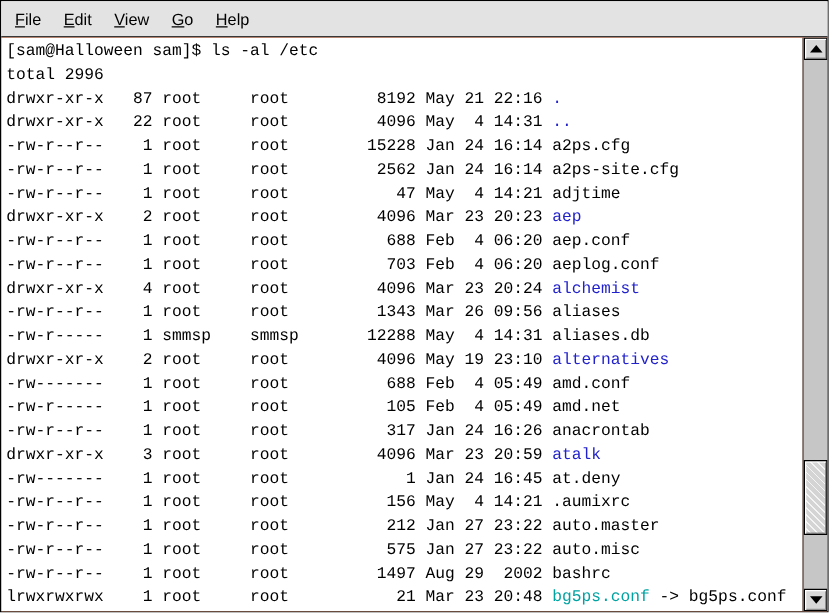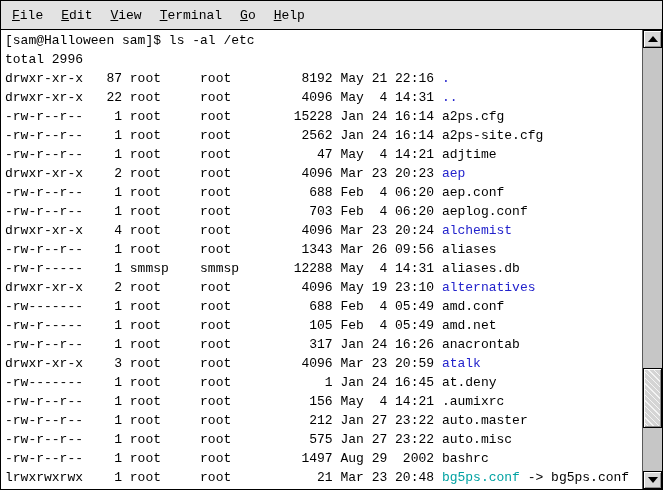--- a/index.html
+++ b/index.html
@@ -18,21 +18,20 @@
     border-bottom:1px solid #000;
     display:flex; align-items:center;
     padding-left:2px;
     font-family:"Liberation Sans", sans-serif;
     font-size:13px; color:#000;
   }
   .menu-item {
     padding:5px 9px;
     cursor:default;
     white-space:nowrap;
-    font-family:Liberation Mono, monospace;
   }
   .menu-item u { text-decoration:underline; }
 
   .content {
     flex:1 1 auto;
     display:flex;
     background:#c2410c;
     overflow:hidden;
   }
 
@@ -90,21 +89,20 @@
 </style>
 </head>
 <body>
 
 <div class="window">
 
   <div class="menubar" id="menubar">
       <div class="menu-item"><u>F</u>ile</div>
       <div class="menu-item"><u>E</u>dit</div>
       <div class="menu-item"><u>V</u>iew</div>
-      <div class="menu-item"><u>T</u>erminal</div>
       <div class="menu-item"><u>G</u>o</div>
       <div class="menu-item"><u>H</u>elp</div>
     </div>
 
   <div class="content">
     <div class="screen" id="screen"><div class="term-line">[sam@Halloween sam]$ ls -al /etc</div><div class="term-line">total 2996</div><div class="term-line"><span>drwxr-xr-x   87 root     root         8192 May 21 22:16 </span><span style="color: rgb(34, 34, 204);">.</span></div><div class="term-line"><span>drwxr-xr-x   22 root     root         4096 May  4 14:31 </span><span style="color: rgb(34, 34, 204);">..</span></div><div class="term-line"><span>-rw-r--r--    1 root     root        15228 Jan 24 16:14 </span><span>a2ps.cfg</span></div><div class="term-line"><span>-rw-r--r--    1 root     root         2562 Jan 24 16:14 </span><span>a2ps-site.cfg</span></div><div class="term-line"><span>-rw-r--r--    1 root     root           47 May  4 14:21 </span><span>adjtime</span></div><div class="term-line"><span>drwxr-xr-x    2 root     root         4096 Mar 23 20:23 </span><span style="color: rgb(34, 34, 204);">aep</span></div><div class="term-line"><span>-rw-r--r--    1 root     root          688 Feb  4 06:20 </span><span>aep.conf</span></div><div class="term-line"><span>-rw-r--r--    1 root     root          703 Feb  4 06:20 </span><span>aeplog.conf</span></div><div class="term-line"><span>drwxr-xr-x    4 root     root         4096 Mar 23 20:24 </span><span style="color: rgb(34, 34, 204);">alchemist</span></div><div class="term-line"><span>-rw-r--r--    1 root     root         1343 Mar 26 09:56 </span><span>aliases</span></div><div class="term-line"><span>-rw-r-----    1 smmsp    smmsp       12288 May  4 14:31 </span><span>aliases.db</span></div><div class="term-line"><span>drwxr-xr-x    2 root     root         4096 May 19 23:10 </span><span style="color: rgb(34, 34, 204);">alternatives</span></div><div class="term-line"><span>-rw-------    1 root     root          688 Feb  4 05:49 </span><span>amd.conf</span></div><div class="term-line"><span>-rw-r-----    1 root     root          105 Feb  4 05:49 </span><span>amd.net</span></div><div class="term-line"><span>-rw-r--r--    1 root     root          317 Jan 24 16:26 </span><span>anacrontab</span></div><div class="term-line"><span>drwxr-xr-x    3 root     root         4096 Mar 23 20:59 </span><span style="color: rgb(34, 34, 204);">atalk</span></div><div class="term-line"><span>-rw-------    1 root     root            1 Jan 24 16:45 </span><span>at.deny</span></div><div class="term-line"><span>-rw-r--r--    1 root     root          156 May  4 14:21 </span><span>.aumixrc</span></div><div class="term-line"><span>-rw-r--r--    1 root     root          212 Jan 27 23:22 </span><span>auto.master</span></div><div class="term-line"><span>-rw-r--r--    1 root     root          575 Jan 27 23:22 </span><span>auto.misc</span></div><div class="term-line"><span>-rw-r--r--    1 root     root         1497 Aug 29  2002 </span><span>bashrc</span></div><div class="term-line"><span>lrwxrwxrwx    1 root     root           21 Mar 23 20:48 </span><span style="color: rgb(0, 162, 162);">bg5ps.conf</span><span> -&gt; bg5ps.conf</span></div></div>
 
     <div class="scrollbar">
       <div class="sb-btn">
         <div class="arrow-up"></div>

